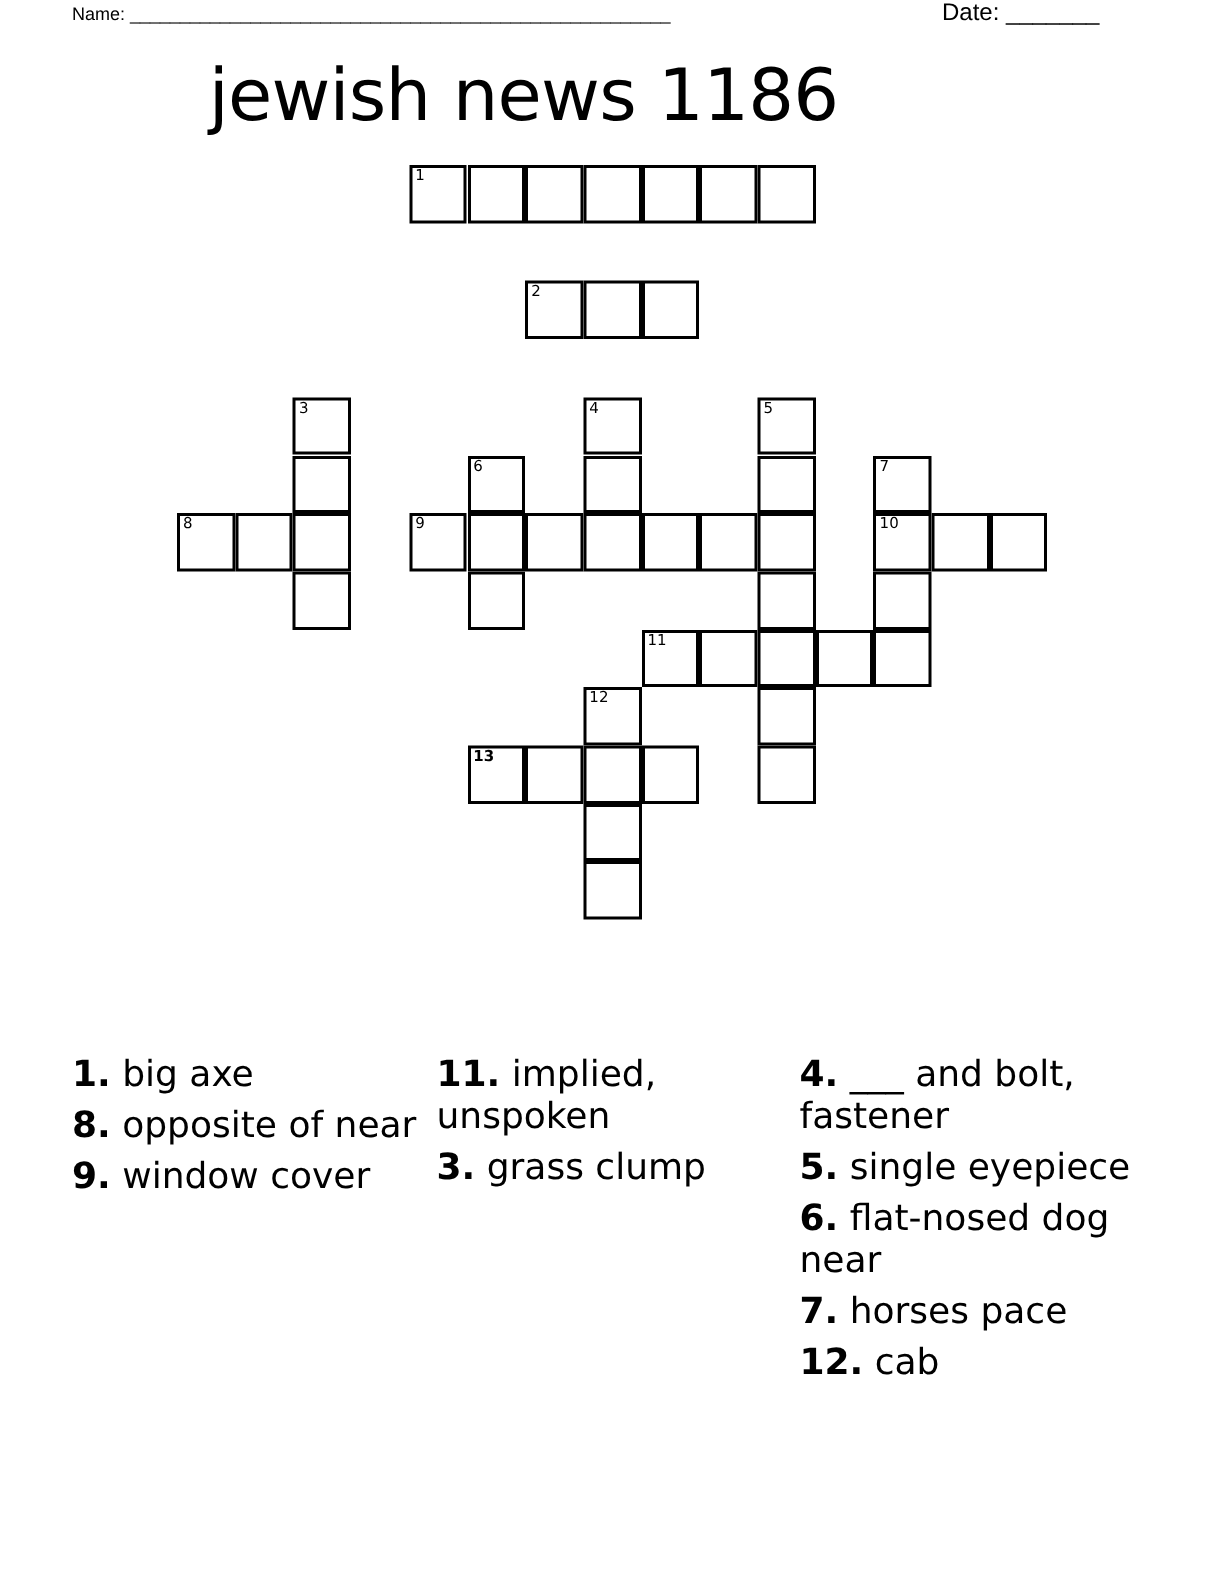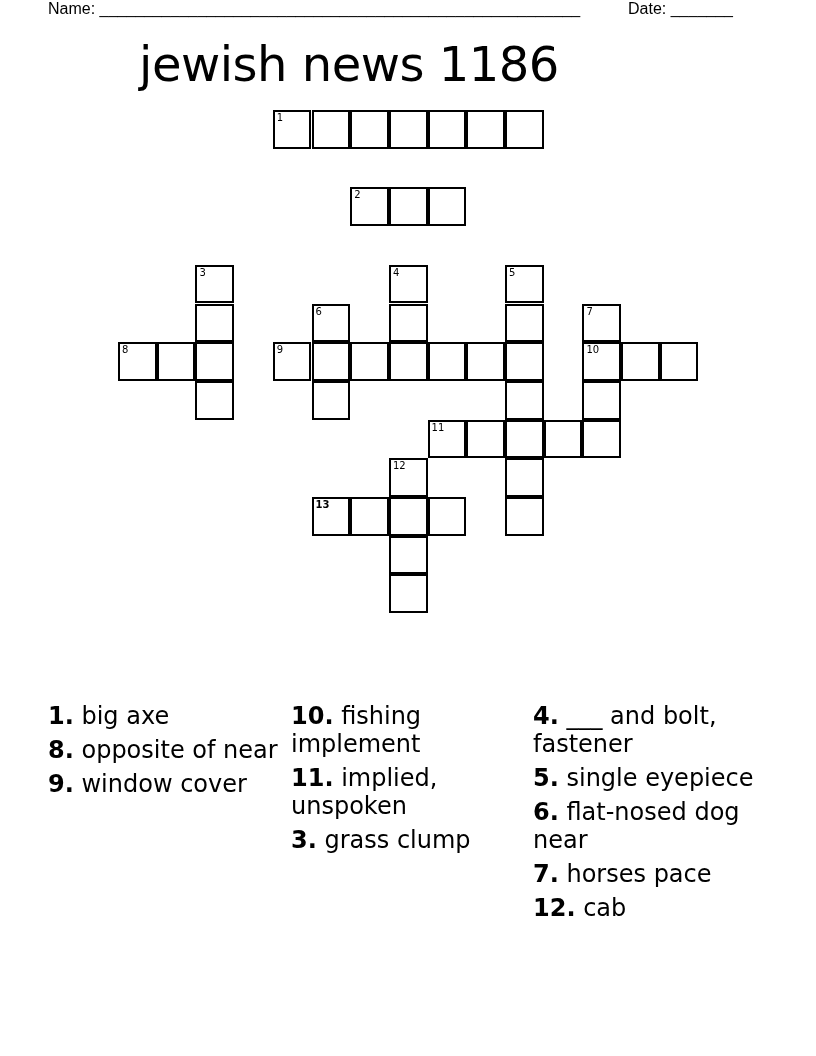--- a/index.html
+++ b/index.html
@@ -1,17 +1,17 @@
 <!DOCTYPE html>
 <html><head>
 <meta charset="utf-8">
 <style>
   html, body { margin:0; padding:0; background:#ffffff; }
   body { width:816px; height:1056px; position:relative; overflow:hidden; font-family:"DejaVu Sans", sans-serif; color:#000; }
-  .header-line { position:absolute; top:0; left:48px; font-family:"Liberation Sans", sans-serif; font-size:16px; line-height:18px; white-space:nowrap; }
+  .header-line { position:absolute; top:0; left:48px; font-family:"Liberation Sans", sans-serif; font-size:12px; line-height:18px; white-space:nowrap; }
   .date-line { position:absolute; top:0; left:628px; font-family:"Liberation Sans", sans-serif; font-size:16px; line-height:18px; white-space:nowrap; }
   .title { position:absolute; top:34px; left:0; width:698px; text-align:center; font-family:"DejaVu Sans", sans-serif; font-size:48px; line-height:60px; letter-spacing:-0.5px; }
   .grid { position:absolute; left:0; top:0; width:816px; height:700px; }
   .cell { position:absolute; width:38.7px; height:38.7px; box-sizing:border-box; border:2px solid #000; background:#fff; }
   .cell .num { position:absolute; top:1px; left:2px; font-family:"DejaVu Sans", sans-serif; font-size:10px; line-height:10px; }
   .clues { position:absolute; top:702px; left:0; width:816px; }
   .col { position:absolute; top:0; width:235px; font-family:"DejaVu Sans", sans-serif; font-size:24px; line-height:28px; }
   .col1 { left:48px; }
   .col2 { left:291px; }
   .col3 { left:533px; }
@@ -105,21 +105,20 @@
     <div class="cell" style="left: 427.6px; top: 497px;"></div>
   </div>
 
 <div class="clues">
   <div class="col col1">
     <span class="clue"><b>1.</b> <span>big axe</span></span>
     <span class="clue"><b>8.</b> <span>opposite of near</span></span>
     <span class="clue"><b>9.</b> <span>window cover</span></span>
   </div>
   <div class="col col2">
-    <span class="clue"><b>10.</b> <span>fishing implement</span></span>
     <span class="clue"><b>11.</b> <span>implied, unspoken</span></span>
     <span class="clue"><b>3.</b> <span>grass clump</span></span>
   </div>
   <div class="col col3">
     <span class="clue"><b>4.</b> <span>___ and bolt, fastener</span></span>
     <span class="clue"><b>5.</b> <span>single eyepiece</span></span>
     <span class="clue"><b>6.</b> <span>flat-nosed dog near</span></span>
     <span class="clue"><b>7.</b> <span>horses pace</span></span>
     <span class="clue"><b>12.</b> <span>cab</span></span>
   </div>

